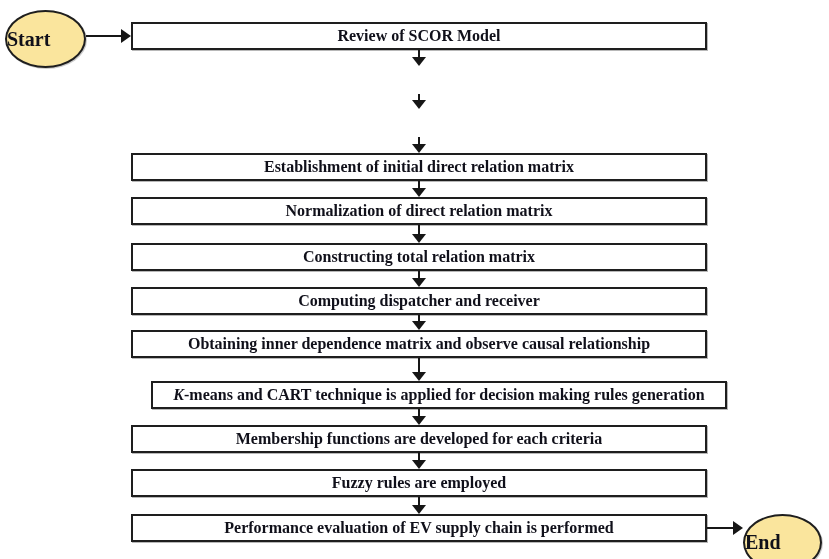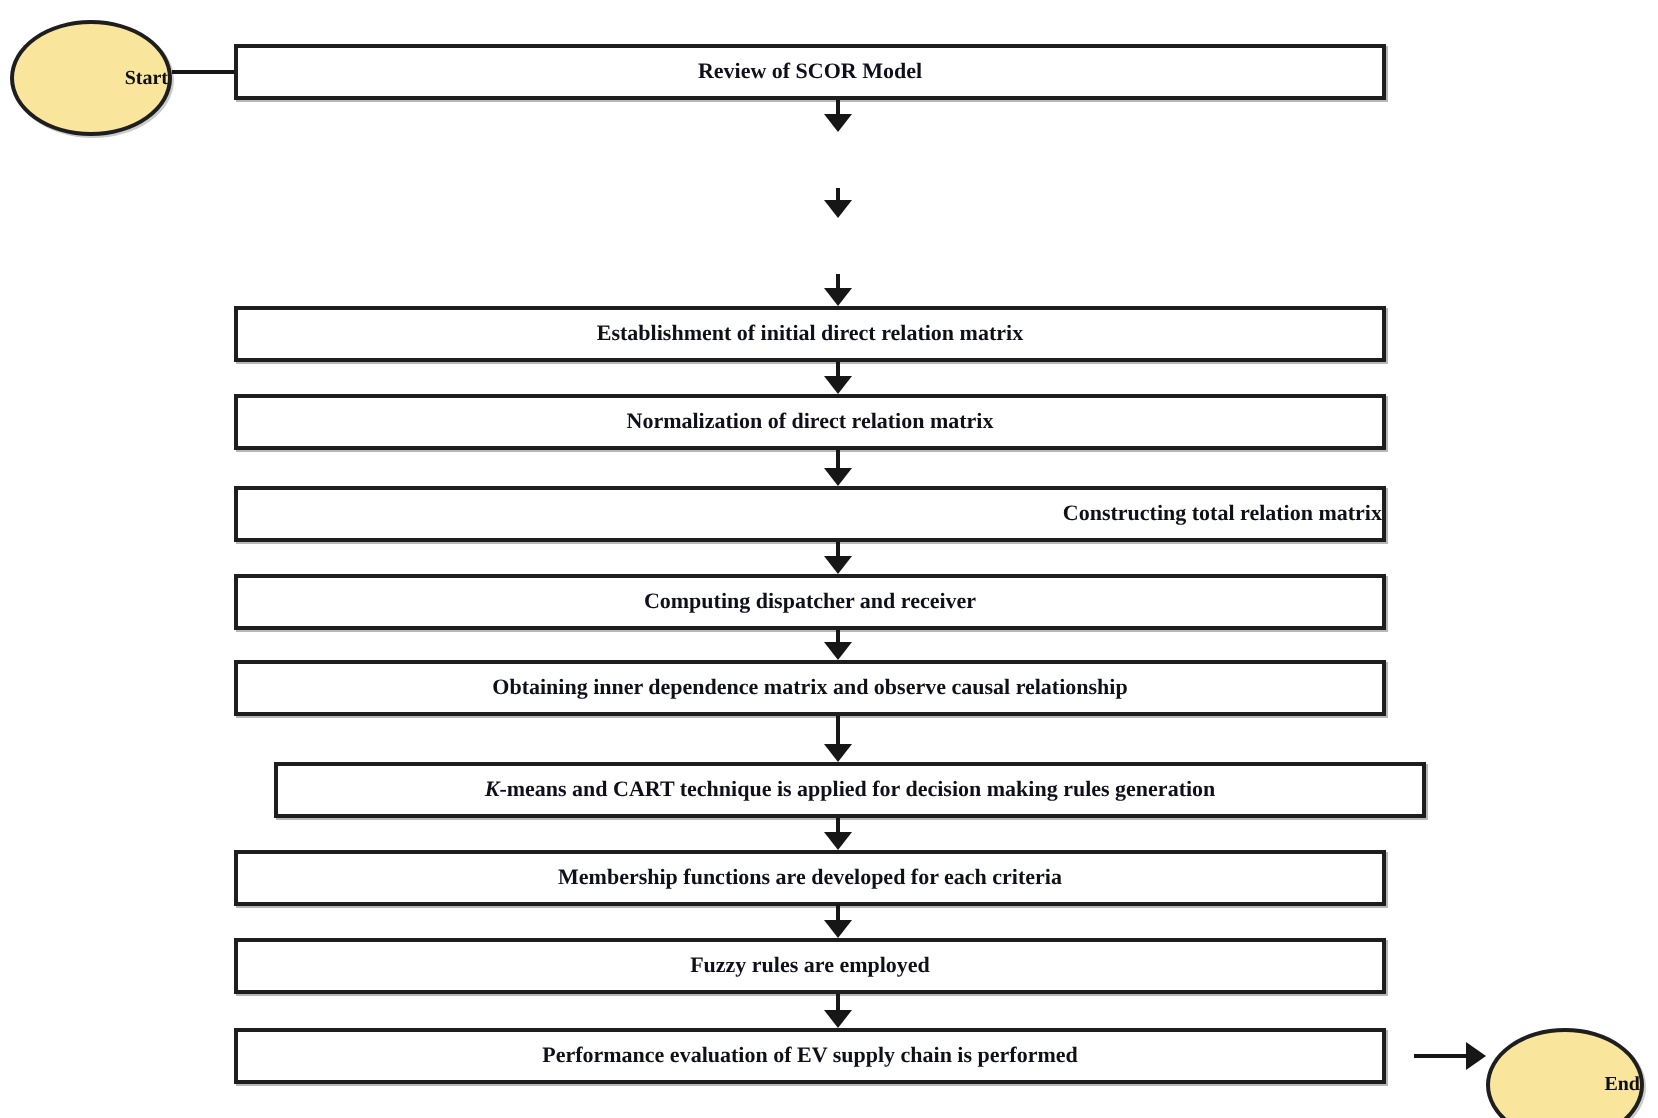--- a/index.html
+++ b/index.html
@@ -7,51 +7,51 @@
     position: relative;
     width: 829px;
     height: 559px;
     background: #ffffff;
     font-family: "Liberation Serif", serif;
     overflow: hidden;
   }
   
   .step-box {
     position: absolute;
-    left: 117px;
+    left: 131px;
     width: 576px;
     height: 28px;
     box-sizing: border-box;
     background: #ffffff;
     border: 2px solid #1e1e1e;
     box-shadow: 1px 1px 0 rgba(125,125,125,0.55);
     display: flex;
     align-items: center;
     justify-content: center;
     text-align: center;
     font-weight: bold;
-    font-size: 11px;
+    font-size: 16px;
     color: #10101a;
     line-height: 1;
     white-space: nowrap;
   }
   .step-box .it { font-style: italic; }
   
   .terminator {
     position: absolute;
     box-sizing: border-box;
     border-radius: 50%;
     background: #fae59d;
     border: 2px solid #1e1e1e;
     box-shadow: 1px 1px 0 rgba(125,125,125,0.4);
     display: flex;
     align-items: center;
-    justify-content: flex-end;
+    justify-content: flex-start;
     font-weight: bold;
-    font-size: 10px;
+    font-size: 20px;
     color: #10101a;
   }
   .terminator.start { left: 5px;   top: 10px;  width: 81px; height: 58px; }
   .terminator.end   { left: 743px; top: 514px; width: 79px; height: 57px; }
   
   .v-arrow {
     position: absolute;
     left: 412px;
     width: 14px;
     display: flex;
@@ -96,21 +96,21 @@
 
   <div class="step-box" style="top:22px;">
     <span>Review of SCOR Model</span>
   </div>
   <div class="step-box" style="top:153px;">
     <span>Establishment of initial direct relation matrix</span>
   </div>
   <div class="step-box" style="top:197px;">
     <span>Normalization of direct relation matrix</span>
   </div>
-  <div class="step-box" style="top:243px;justify-content:flex-end;">
+  <div class="step-box" style="top:243px;">
     <span>Constructing total relation matrix</span>
   </div>
   <div class="step-box" style="top:287px;">
     <span>Computing dispatcher and receiver</span>
   </div>
   <div class="step-box" style="top:330px;text-align:right;">
     <span>Obtaining inner dependence matrix and observe causal relationship</span>
   </div>
   <div class="step-box" style="top:381px;margin-left:20px;">
     <span><span class="it">K</span><span>-means and CART technique is applied for decision making rules generation</span></span>

